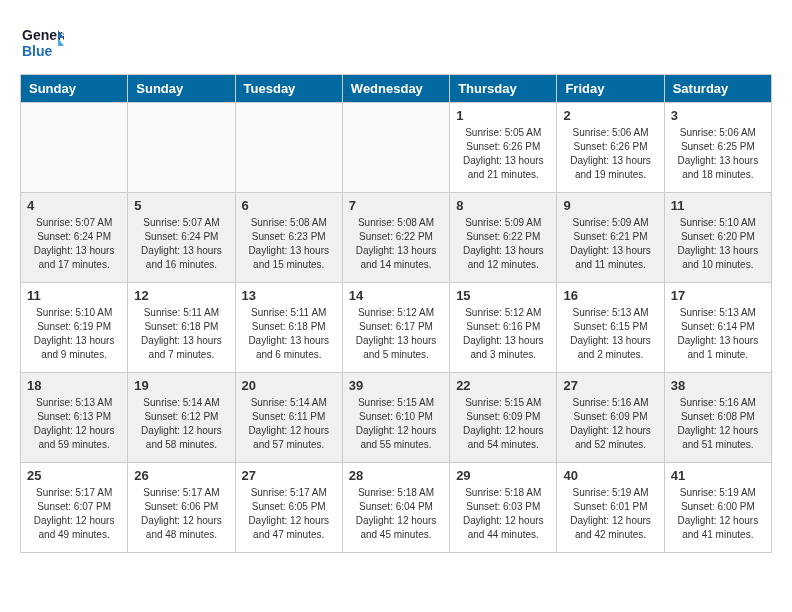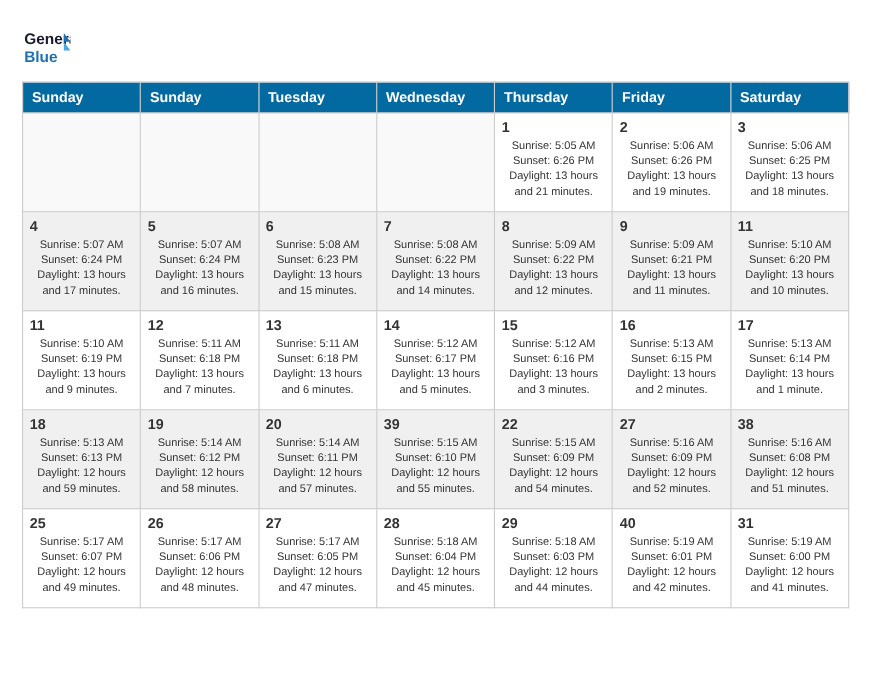--- a/index.html
+++ b/index.html
@@ -232,18 +232,18 @@
         </td>
         <td>
           <span class="day-num">29</span>
           <div class="day-info">Sunrise: 5:18 AM<br>Sunset: 6:03 PM<br>Daylight: 12 hours<br>and 44 minutes.</div>
         </td>
         <td>
           <span class="day-num">40</span>
           <div class="day-info">Sunrise: 5:19 AM<br>Sunset: 6:01 PM<br>Daylight: 12 hours<br>and 42 minutes.</div>
         </td>
         <td>
-          <span class="day-num">31</span>
+          <span class="day-num">41</span>
           <div class="day-info">Sunrise: 5:19 AM<br>Sunset: 6:00 PM<br>Daylight: 12 hours<br>and 41 minutes.</div>
         </td>
       </tr>
     </tbody>
 </table>
 
 </body></html>

